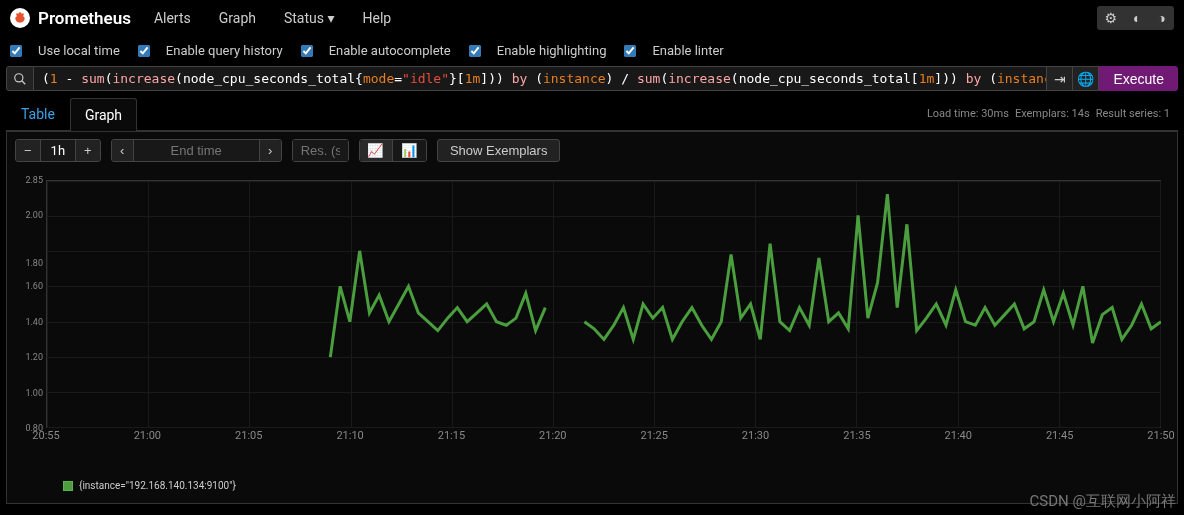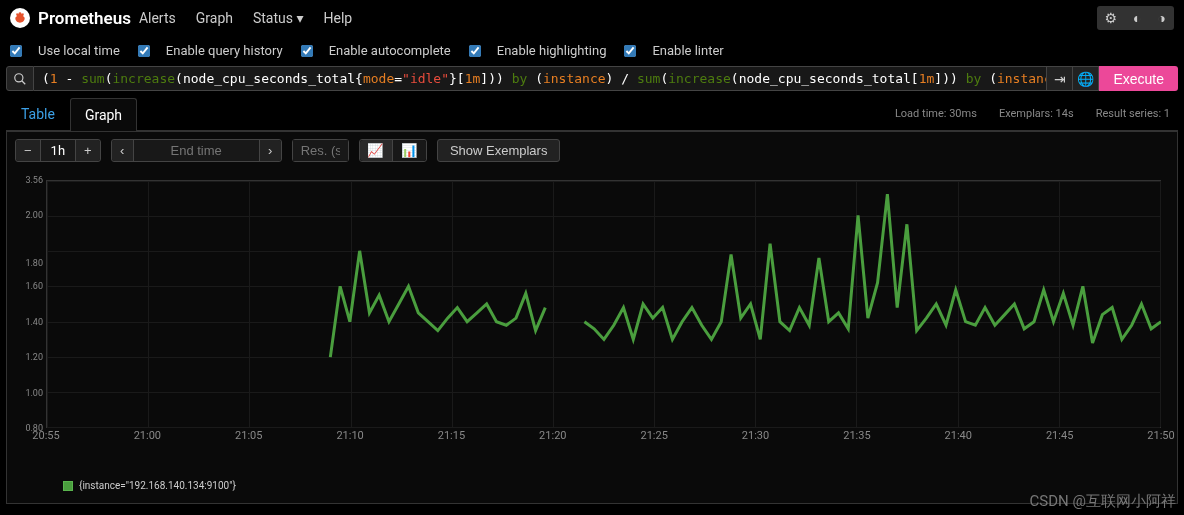--- a/index.html
+++ b/index.html
@@ -1,43 +1,43 @@
 <!DOCTYPE html>
 <html><head>
 <meta charset="utf-8">
 <style>
 *{box-sizing:border-box;margin:0;padding:0}
 body{background:#000;color:#fff;font-family:-apple-system,BlinkMacSystemFont,"Segoe UI",Roboto,sans-serif;font-size:14px;width:1184px;height:515px;overflow:hidden}
 .navbar{display:flex;align-items:center;height:35px;background:#000;padding:0 10px}
 .brand{display:flex;align-items:center;gap:8px;font-size:17px;font-weight:600}
 .brand-icon{width:20px;height:20px;border-radius:50%;background:#fff;display:flex;align-items:center;justify-content:center}
 .brand-icon svg{width:14px;height:14px}
-.nav-links{display:flex;gap:4px}
+.nav-links{display:flex;margin-left:15px;gap:12px}
 .nav-link{padding:8px 8px;color:#ccc;font-size:14px;cursor:pointer}
 .nav-right{margin-left:auto;display:flex;gap:0;background:#323232;border-radius:3px}
 .nav-btn{padding:4px 8px;cursor:pointer;color:#ccc;display:flex;align-items:center}
 .checks{display:flex;gap:18px;padding:8px 10px;background:#000}
 .check{display:flex;align-items:center;gap:16px;color:#ccc;font-size:13px}
 .check input{width:12px;height:12px;accent-color:#337ab7}
 .query-row{display:flex;margin:0 6px 6px 6px;gap:0}
 .search-btn{width:28px;background:#222;border:1px solid #444;border-radius:3px 0 0 3px;display:flex;align-items:center;justify-content:center;cursor:pointer}
 .query-input{flex:1;background:#181818;border:1px solid #444;border-left:none;padding:4px 8px;font-family:Menlo,Consolas,monospace;font-size:13px;color:#fff;white-space:nowrap;overflow:hidden}
 .tok-n{color:#e67e22}
-.tok-k{color:#4d7c0f}
+.tok-k{color:#fca5a5}
 .tok-s{color:#e74c3c}
 .tok-p{color:#fff}
 .tok-d{color:#e67e22}
 .icon-btn{width:26px;background:#222;border:1px solid #444;border-left:none;display:flex;align-items:center;justify-content:center;cursor:pointer;color:#ccc}
-.execute{background:#ec4899;color:#fff;border:none;padding:0 14px;border-radius:0 3px 3px 0;cursor:pointer;font-size:14px}
+.execute{background:#701a75;color:#fff;border:none;padding:0 14px;border-radius:0 3px 3px 0;cursor:pointer;font-size:14px}
 .panel{margin:0 6px;border:1px solid #333;background:#0a0a0a}
 .tabs-row{display:flex;align-items:center;position:relative}
 .tabs{display:flex}
 .tab{padding:8px 14px;border:1px solid transparent;border-bottom:none;color:#3ca0e6;cursor:pointer;font-size:14px}
 .tab.active{background:#0a0a0a;border-color:#333;color:#fff;border-radius:3px 3px 0 0;position:relative;top:1px}
-.stats{margin-left:auto;display:flex;gap:22px;font-size:11px;color:#888;padding-right:8px}
+.stats{margin-left:auto;display:flex;gap:6px;font-size:11px;color:#888;padding-right:8px}
 .toolbar{display:flex;gap:10px;padding:7px 8px;border-top:1px solid #333}
 .grp{display:flex;border:1px solid #444;border-radius:3px;background:#181818}
 .grp-btn{padding:3px 8px;background:#222;border:none;color:#ccc;cursor:pointer;font-size:13px;display:flex;align-items:center;justify-content:center;min-width:22px}
 .grp-val{padding:3px 10px;color:#fff;min-width:30px;text-align:center;font-size:13px;display:flex;align-items:center;justify-content:center}
 .grp-input{background:#181818;border:none;color:#999;padding:3px 8px;text-align:center;font-size:13px;outline:none}
 .grp-input.wide{width:125px}
 .grp-input.narrow{width:55px}
 .grp .grp-btn:first-child{border-radius:3px 0 0 3px;border-right:1px solid #444}
 .grp .grp-btn:last-child{border-radius:0 3px 3px 0;border-left:1px solid #444}
 .toggle-grp{display:flex;border:1px solid #444;border-radius:3px}
@@ -201,21 +201,21 @@
           <path d="M255.0 714.3 L263.8 428.6 L272.5 571.4 L281.3 285.7 L290.1 535.7 L298.8 464.3 L307.6 571.4 L316.4 500.0 L325.1 428.6 L333.9 535.7 L342.6 571.4 L351.4 607.1 L360.2 557.1 L368.9 514.3 L377.7 571.4 L386.5 535.7 L395.2 500.0 L404.0 571.4 L412.8 585.7 L421.5 557.1 L430.3 457.1 L439.1 607.1 L447.8 514.3 " fill="none" stroke="#4a9e3e" stroke-width="3" vector-effect="non-scaling-stroke"></path>
           <path d="M482.9 571.4 L491.6 600.0 L500.4 642.9 L509.2 585.7 L517.9 514.3 L526.7 642.9 L535.5 500.0 L544.2 557.1 L553.0 514.3 L561.8 642.9 L570.5 571.4 L579.3 514.3 L588.1 585.7 L596.8 642.9 L605.6 571.4 L614.4 300.0 L623.1 557.1 L631.9 500.0 L640.6 642.9 L649.4 257.1 L658.2 571.4 L666.9 607.1 L675.7 514.3 L684.5 585.7 L693.2 314.3 L702.0 571.4 L710.8 535.7 L719.5 600.0 L728.3 142.9 L737.1 557.1 L745.8 414.3 L754.6 57.1 L763.4 514.3 L772.1 178.6 L780.9 607.1 L789.6 557.1 L798.4 500.0 L807.2 585.7 L815.9 442.9 L824.7 571.4 L833.5 585.7 L842.2 514.3 L851.0 585.7 L859.8 542.9 L868.5 500.0 L877.3 600.0 L886.1 571.4 L894.8 442.9 L903.6 571.4 L912.4 457.1 L921.1 585.7 L929.9 428.6 L938.6 657.1 L947.4 542.9 L956.2 514.3 L964.9 642.9 L973.7 585.7 L982.5 500.0 L991.2 600.0 L1000.0 571.4 " fill="none" stroke="#4a9e3e" stroke-width="3" vector-effect="non-scaling-stroke"></path>
         </svg>
     <div class="ylabel" style="top: calc(100% - 52px);">0.80</div>
         <div class="ylabel" style="top: calc(85.7143% - 43.8571px);">1.00</div>
         <div class="ylabel" style="top: calc(71.4286% - 35.7143px);">1.20</div>
         <div class="ylabel" style="top: calc(57.1429% - 27.5714px);">1.40</div>
         <div class="ylabel" style="top: calc(42.8571% - 19.4286px);">1.60</div>
         <div class="ylabel" style="top: calc(28.5714% - 11.2857px); margin-top: 12px;">1.80</div>
         <div class="ylabel" style="top: calc(14.2857% - 3.14286px);">2.00</div>
-        <div class="ylabel" style="top: calc(0% + 5px);">3.56</div>
+        <div class="ylabel" style="top: calc(0% + 5px);">2.85</div>
         <div class="xlabel" style="left: calc(0% + 33px);">20:55</div>
         <div class="xlabel" style="left: calc(9.09091% + 29.0909px);">21:00</div>
         <div class="xlabel" style="left: calc(18.1818% + 25.1818px);">21:05</div>
         <div class="xlabel" style="left: calc(27.2727% + 21.2727px); margin-top: 13px;">21:10</div>
         <div class="xlabel" style="left: calc(36.3636% + 17.3636px);">21:15</div>
         <div class="xlabel" style="left: calc(45.4545% + 13.4545px);">21:20</div>
         <div class="xlabel" style="left: calc(54.5455% + 9.54545px);">21:25</div>
         <div class="xlabel" style="left: calc(63.6364% + 5.63636px);">21:30</div>
         <div class="xlabel" style="left: calc(72.7273% + 1.72727px);">21:35</div>
         <div class="xlabel" style="left: calc(81.8182% - 2.18182px);">21:40</div>

